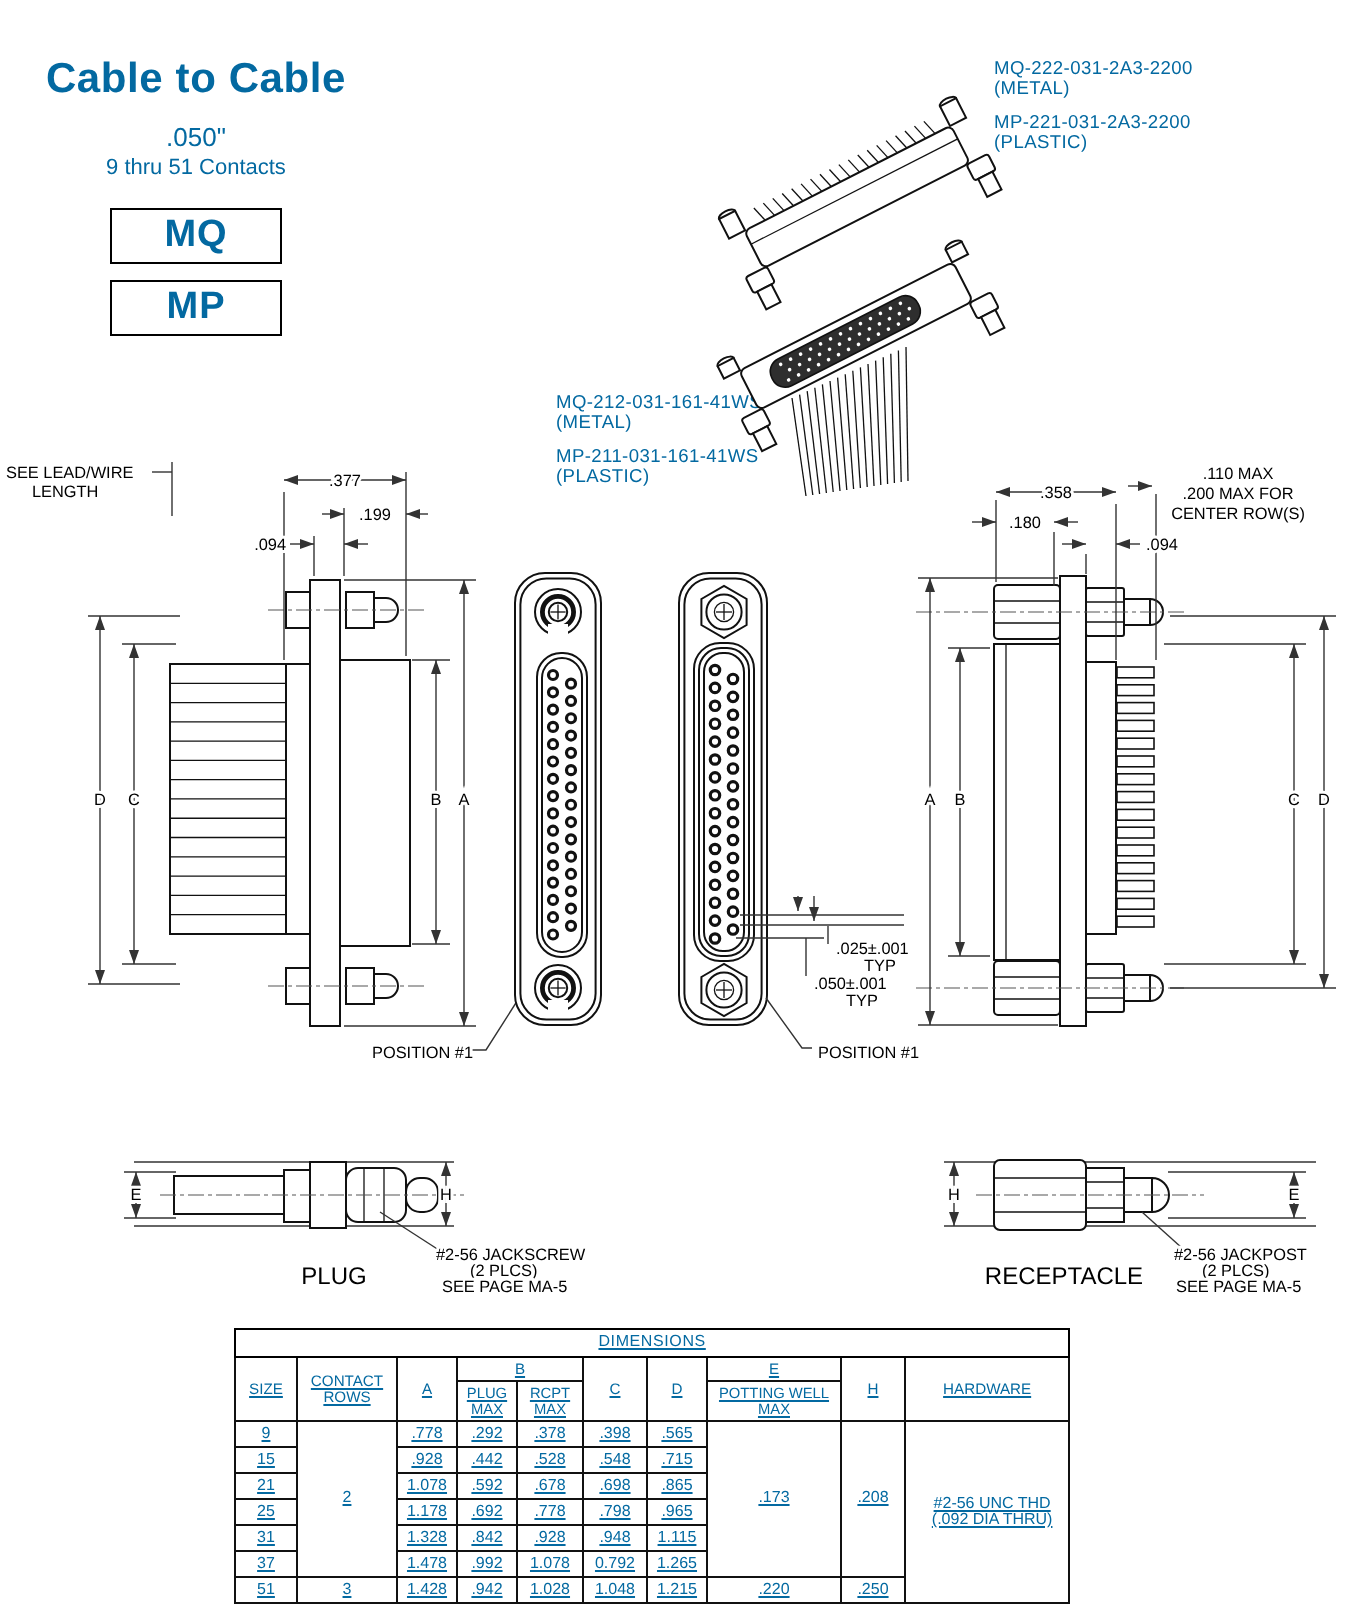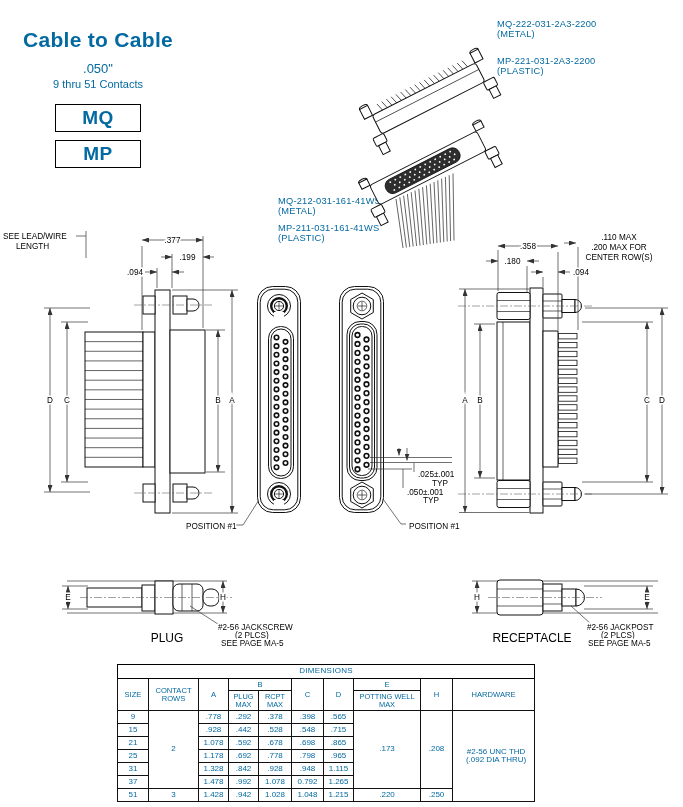--- a/index.html
+++ b/index.html
@@ -22,21 +22,21 @@
   .t{stroke-width:.65;}
   .dk{fill:#2e2e2e;stroke:#111;stroke-width:.8;}
   .dim{fill:none;stroke:#333;stroke-width:.7;}
   .cl{fill:none;stroke:#555;stroke-width:.55;stroke-dasharray:8 2 2 2;}
   .lbl{font:8.2px "Liberation Sans",sans-serif;fill:#000;paint-order:stroke;stroke:#fff;stroke-width:3px;}
   .cap{font:12px "Liberation Sans",sans-serif;fill:#000;}
   .dot{fill:#fff;stroke:#111;stroke-width:1.6;}
   .cell{fill:#fff;stroke:#111;stroke-width:.8;}
   
   .dimtable{position:absolute;left:117px;top:664px;width:417px;border-collapse:collapse;
-            table-layout:fixed;font-size:8px;line-height:1.05;}
+            table-layout:fixed;font-size:8px;line-height:1.05;text-decoration:underline;}
   .dimtable td{border:.8px solid #111;text-align:center;padding:0;}
   .dimtable .outer{border:1.6px solid #000;}
   .dimtable tr.title td{height:13px;font-size:8px;letter-spacing:.3px;}
   .dimtable tr.h1 td{height:11px;font-size:7.6px;}
   .dimtable tr.h2 td{height:19px;font-size:7.4px;}
   .dimtable tr.body td{height:12px;font-size:8px;}
   .dimtable tr.sep td{border-top-width:1.6px;}
   .dimtable td.hw{text-align:center;padding-left:5px;font-size:7.8px;}
 </style>
 </head>
@@ -45,21 +45,21 @@
 <div class="canvas">
 
   <div class="titleblock">
     <div class="t-title">Cable to Cable</div>
     <div class="t-pitch">.050"</div>
     <div class="t-range">9 thru 51 Contacts</div>
     <div class="t-box">MQ</div>
     <div class="t-box">MP</div>
   </div>
 
-  <div class="pn" style="left:497px;top:20px">
+  <div class="pn" style="left:497px;top:30px">
     <div>MQ-222-031-2A3-2200</div>
     <div>(METAL)</div>
   </div>
   <div class="pn" style="left:497px;top:57px">
     <div>MP-221-031-2A3-2200</div>
     <div>(PLASTIC)</div>
   </div>
   <div class="pn" style="left:278px;top:197px">
     <div>MQ-212-031-161-41WS</div>
     <div>(METAL)</div>

